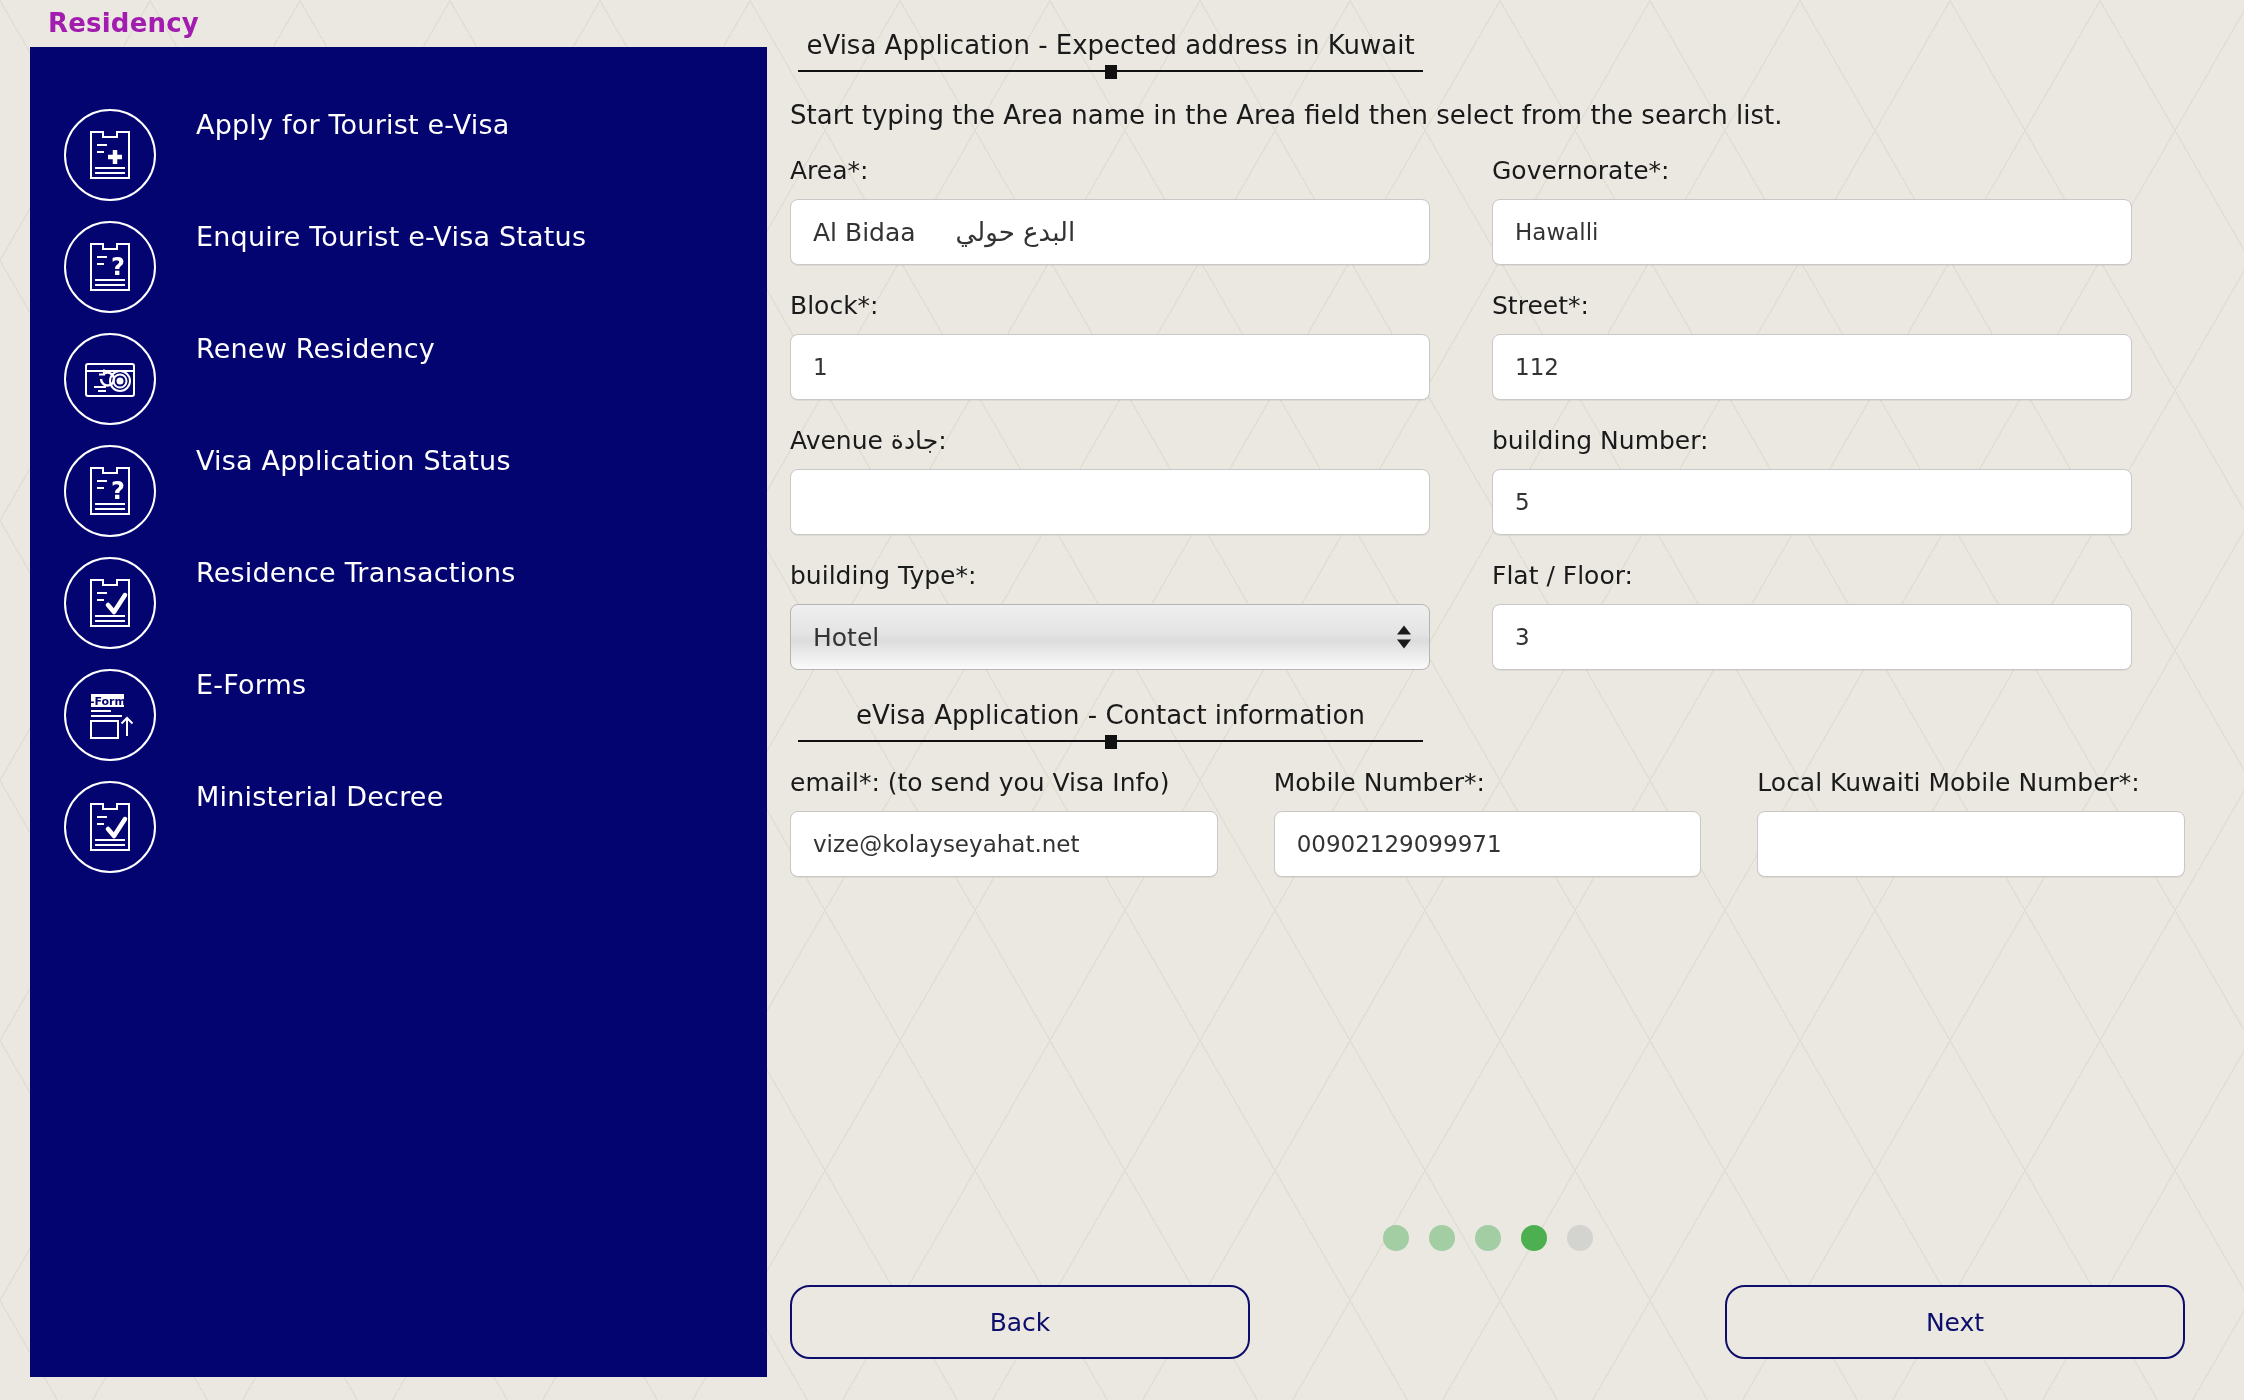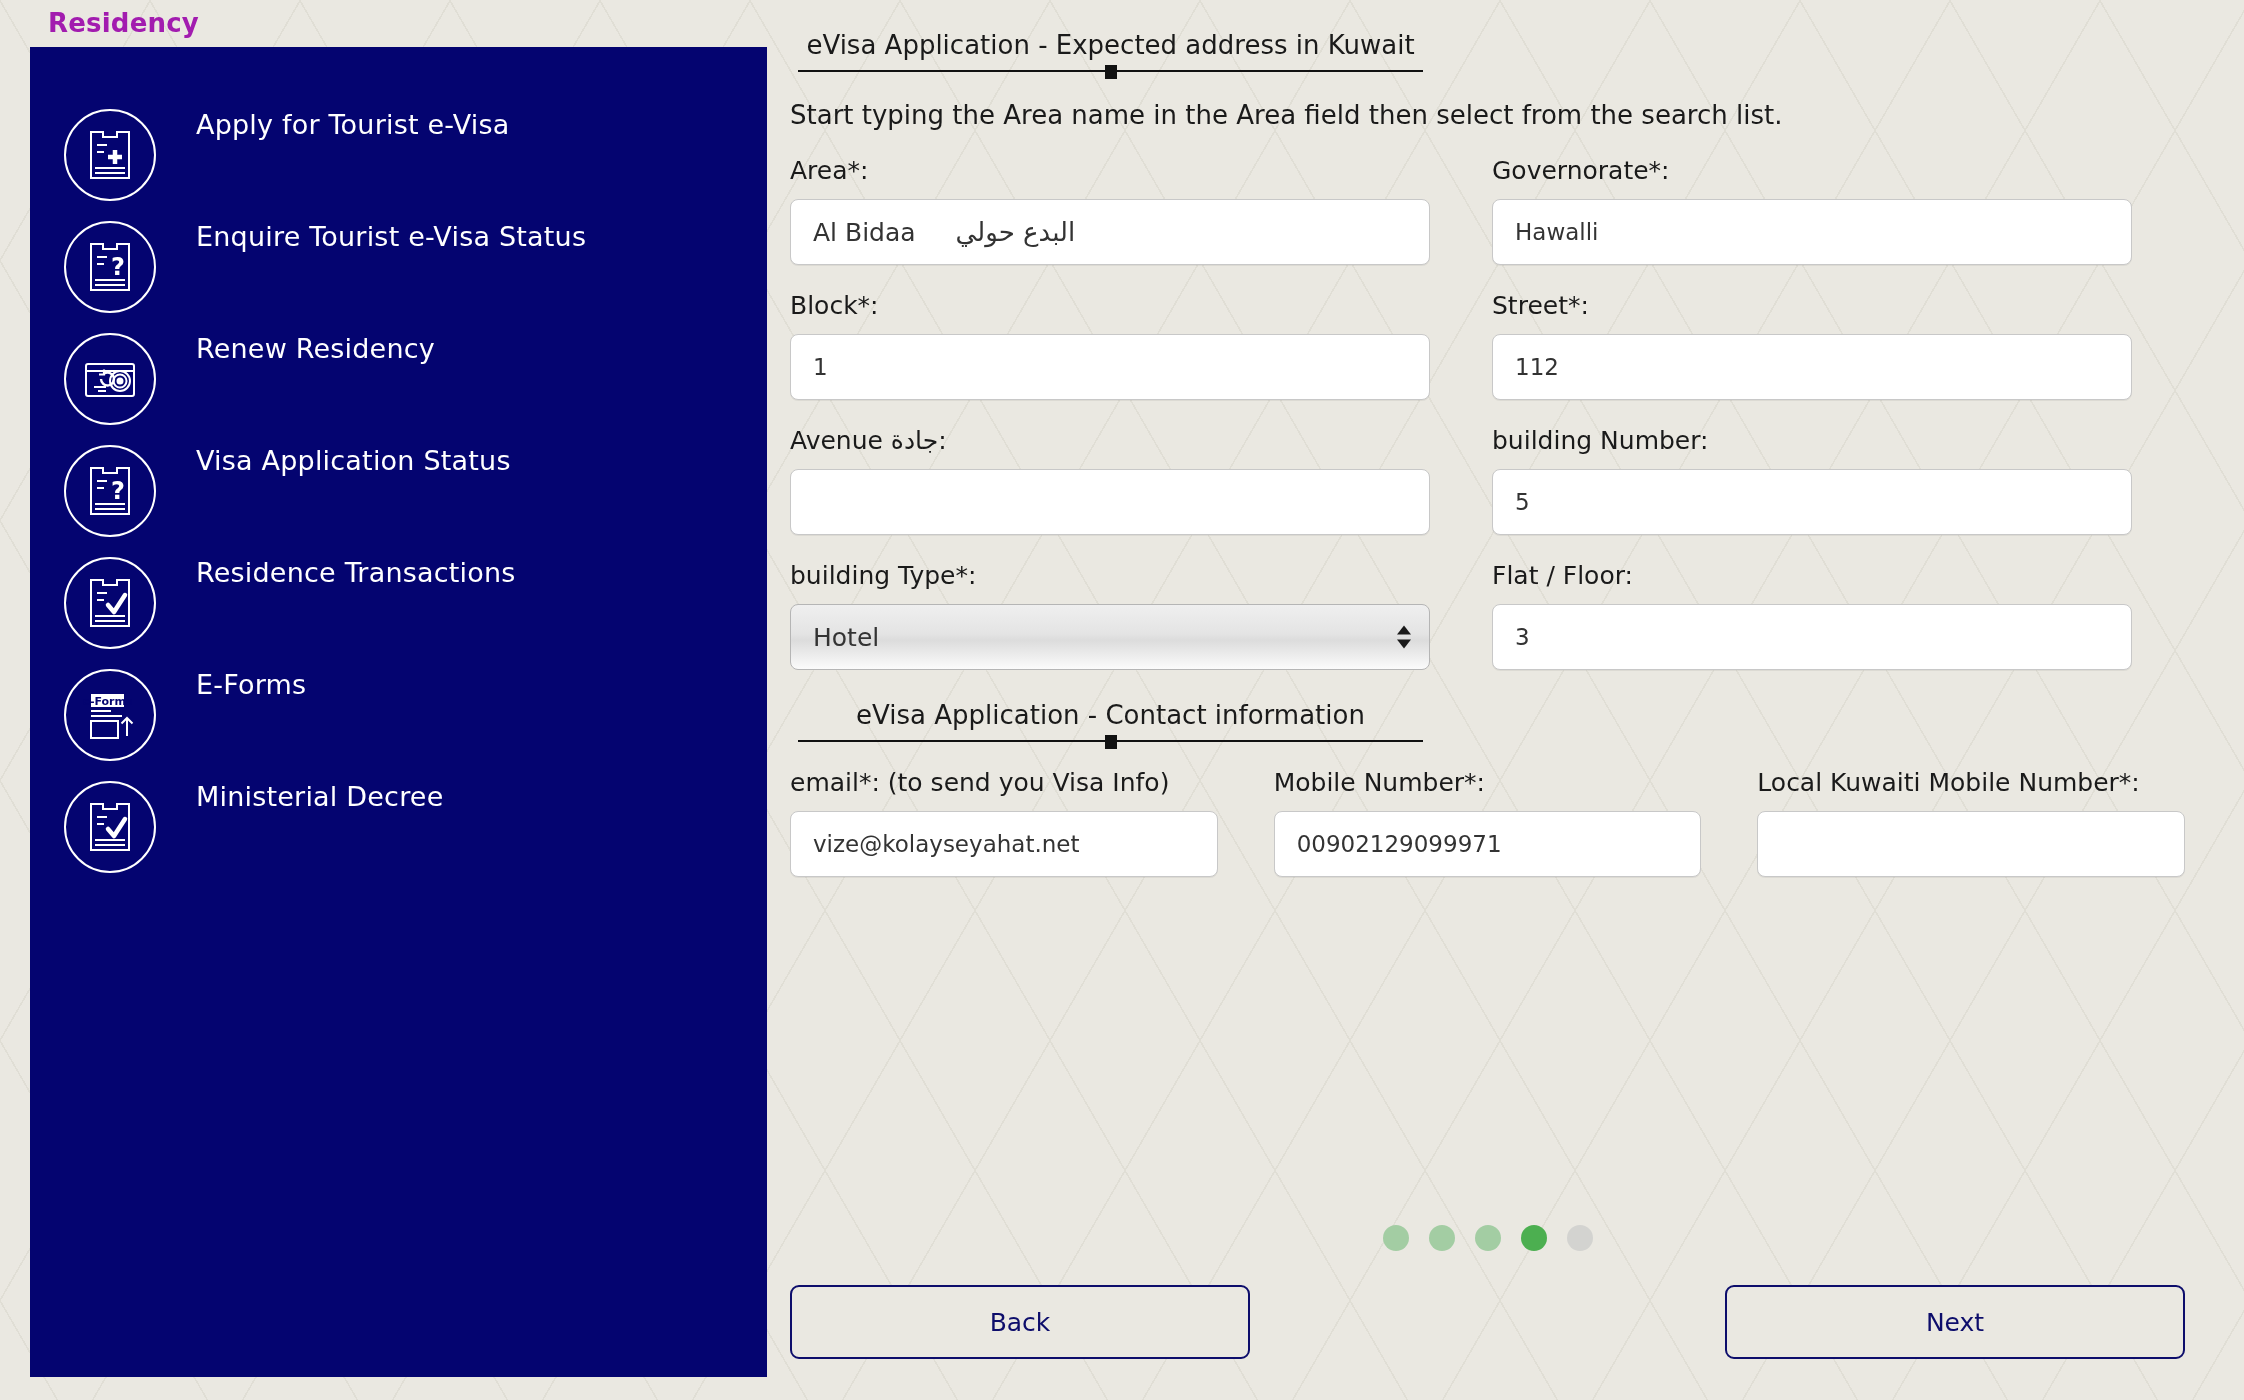--- a/index.html
+++ b/index.html
@@ -249,21 +249,21 @@
     left: 0;
     top: 1255px;
     width: 100%;
     display: flex;
     justify-content: space-between;
   }
   .btn {
     width: 460px;
     height: 74px;
     border: 2.5px solid #0d0d6b;
-    border-radius: 9px;
+    border-radius: 20px;
     background: #eae8e1;
     color: #0d0d6b;
     font-family: "DejaVu Sans", "Liberation Sans", sans-serif;
     font-size: 25px;
     cursor: pointer;
   }
 </style>
 </head>
 <body>
 

